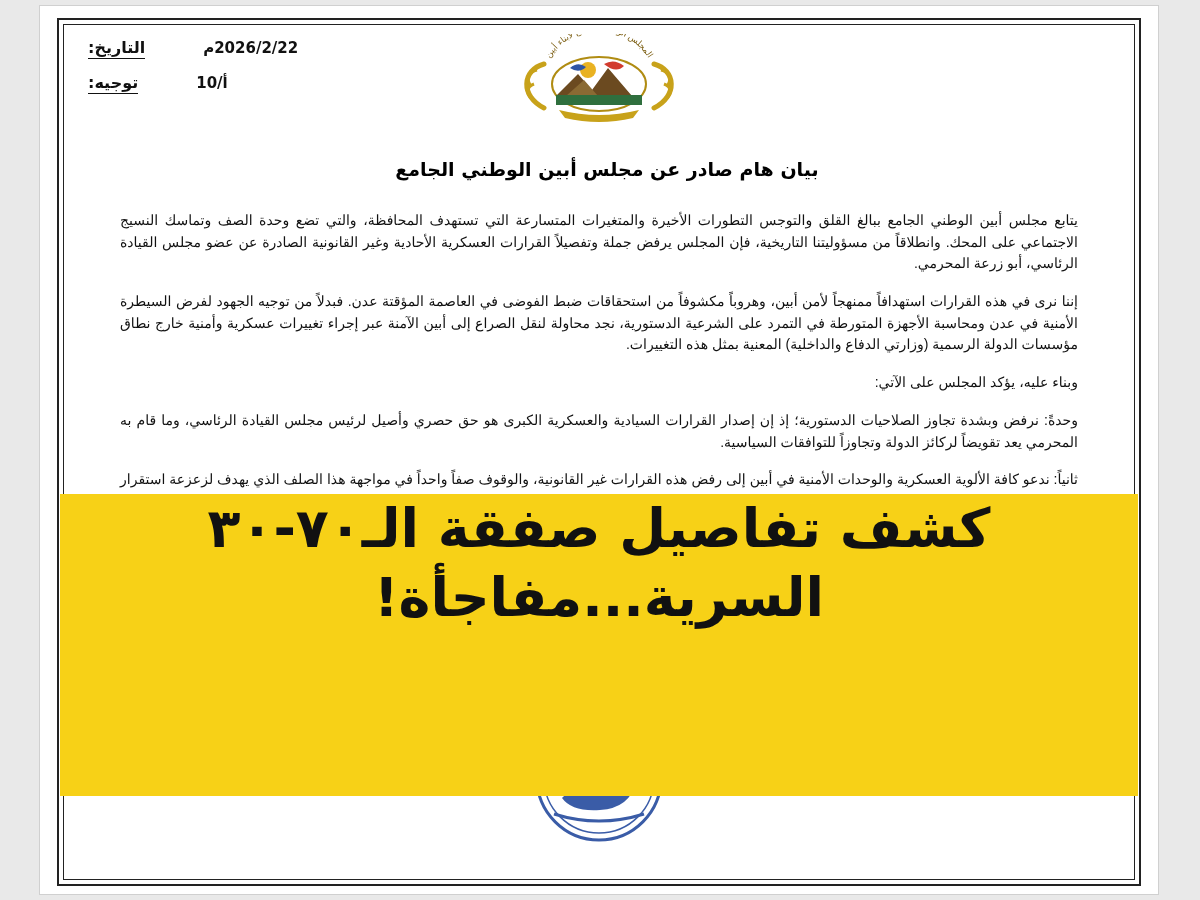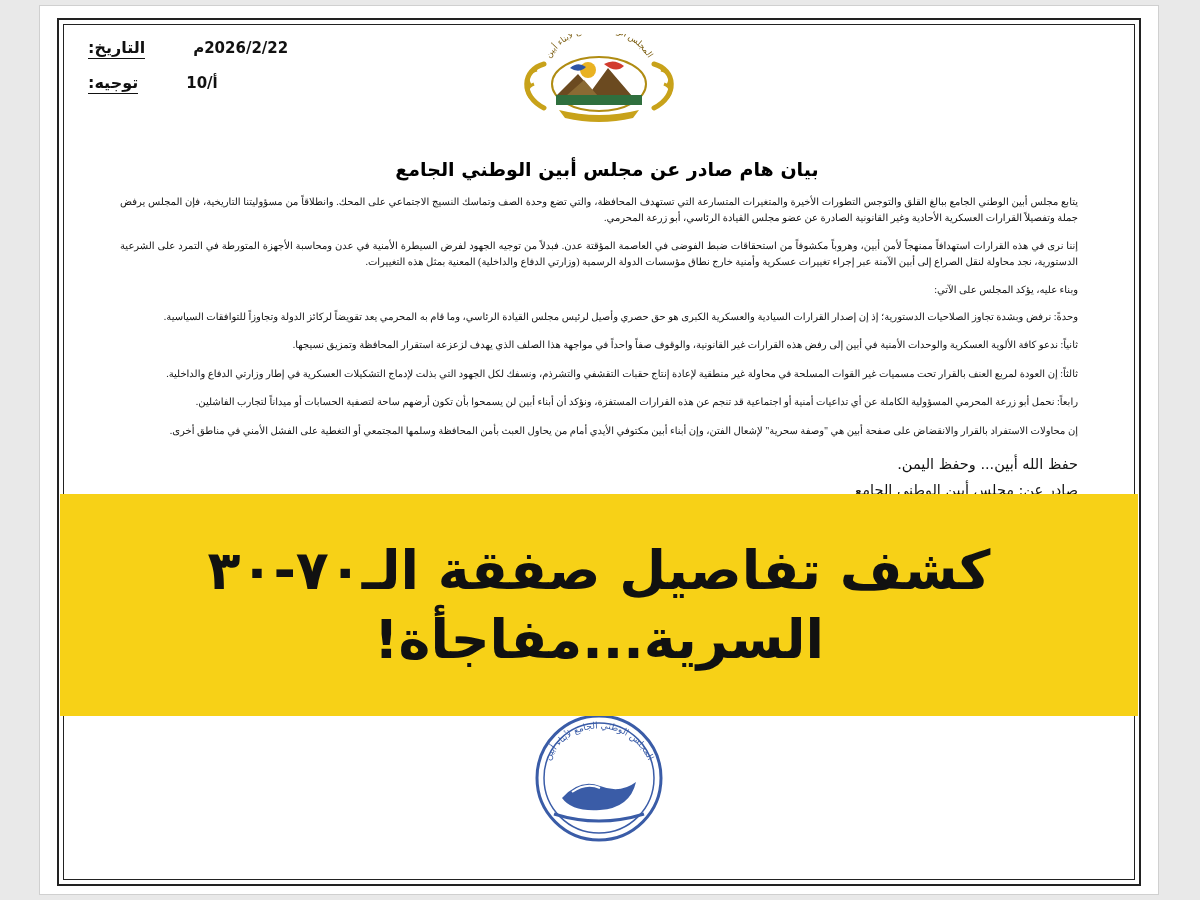--- a/index.html
+++ b/index.html
@@ -79,20 +79,21 @@
     left: 8px;
     top: 4px;
     direction: rtl;
     text-align: left;
   }
   .meta-row {
     display: flex;
     flex-direction: row-reverse;
     justify-content: flex-start;
     align-items: baseline;
+    gap: 10px;
     margin-bottom: 14px;
   }
   .meta-label {
     font-size: 16px;
     font-weight: bold;
     color: #111;
     border-bottom: 1.5px solid #111;
     padding-bottom: 1px;
   }
   .meta-value {
@@ -127,26 +128,26 @@
   .doc-body {
     position: absolute;
     left: 80px;
     right: 80px;
     top: 188px;
     direction: rtl;
     text-align: justify;
     color: #111;
   }
   .para {
-    font-size: 10px;
+    font-size: 14px;
     line-height: 1.55;
-    margin: 0 0 13px 0;
+    margin: 16px 0 13px 0;
     text-align: justify;
     text-justify: inter-word;
-    font-family: Liberation Serif, serif;
+    font-family: Liberation Sans, sans-serif;
   }
   .para.compact { margin-bottom: 11px; }
 
   .sign-block {
     direction: rtl;
     text-align: right;
     font-size: 14.5px;
     line-height: 1.8;
     margin-top: 10px;
     color: #111;
@@ -162,24 +163,24 @@
     height: 150px;
     opacity: 0.92;
   }
 
   
   .overlay-banner {
     position: absolute;
     left: 60px;
     top: 494px;
     width: 1078px;
-    height: 222px;
+    height: 302px;
     background: #f7d117;
     display: flex;
-    align-items: center;
+    align-items: flex-start;
     justify-content: center;
     box-sizing: border-box;
     padding: 0 40px;
   }
   .overlay-text {
     font-family: "DejaVu Sans", sans-serif;
     font-weight: bold;
     font-size: 54px;
     line-height: 1.28;
     color: #111111;

